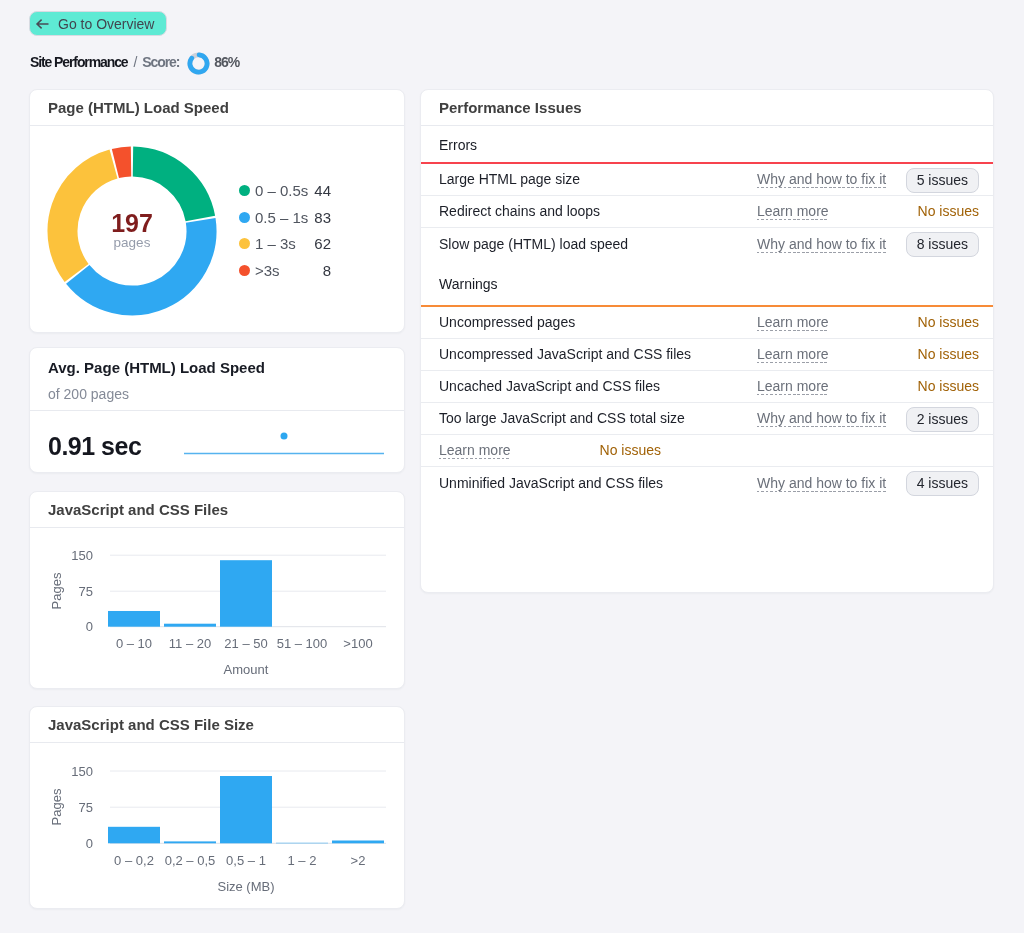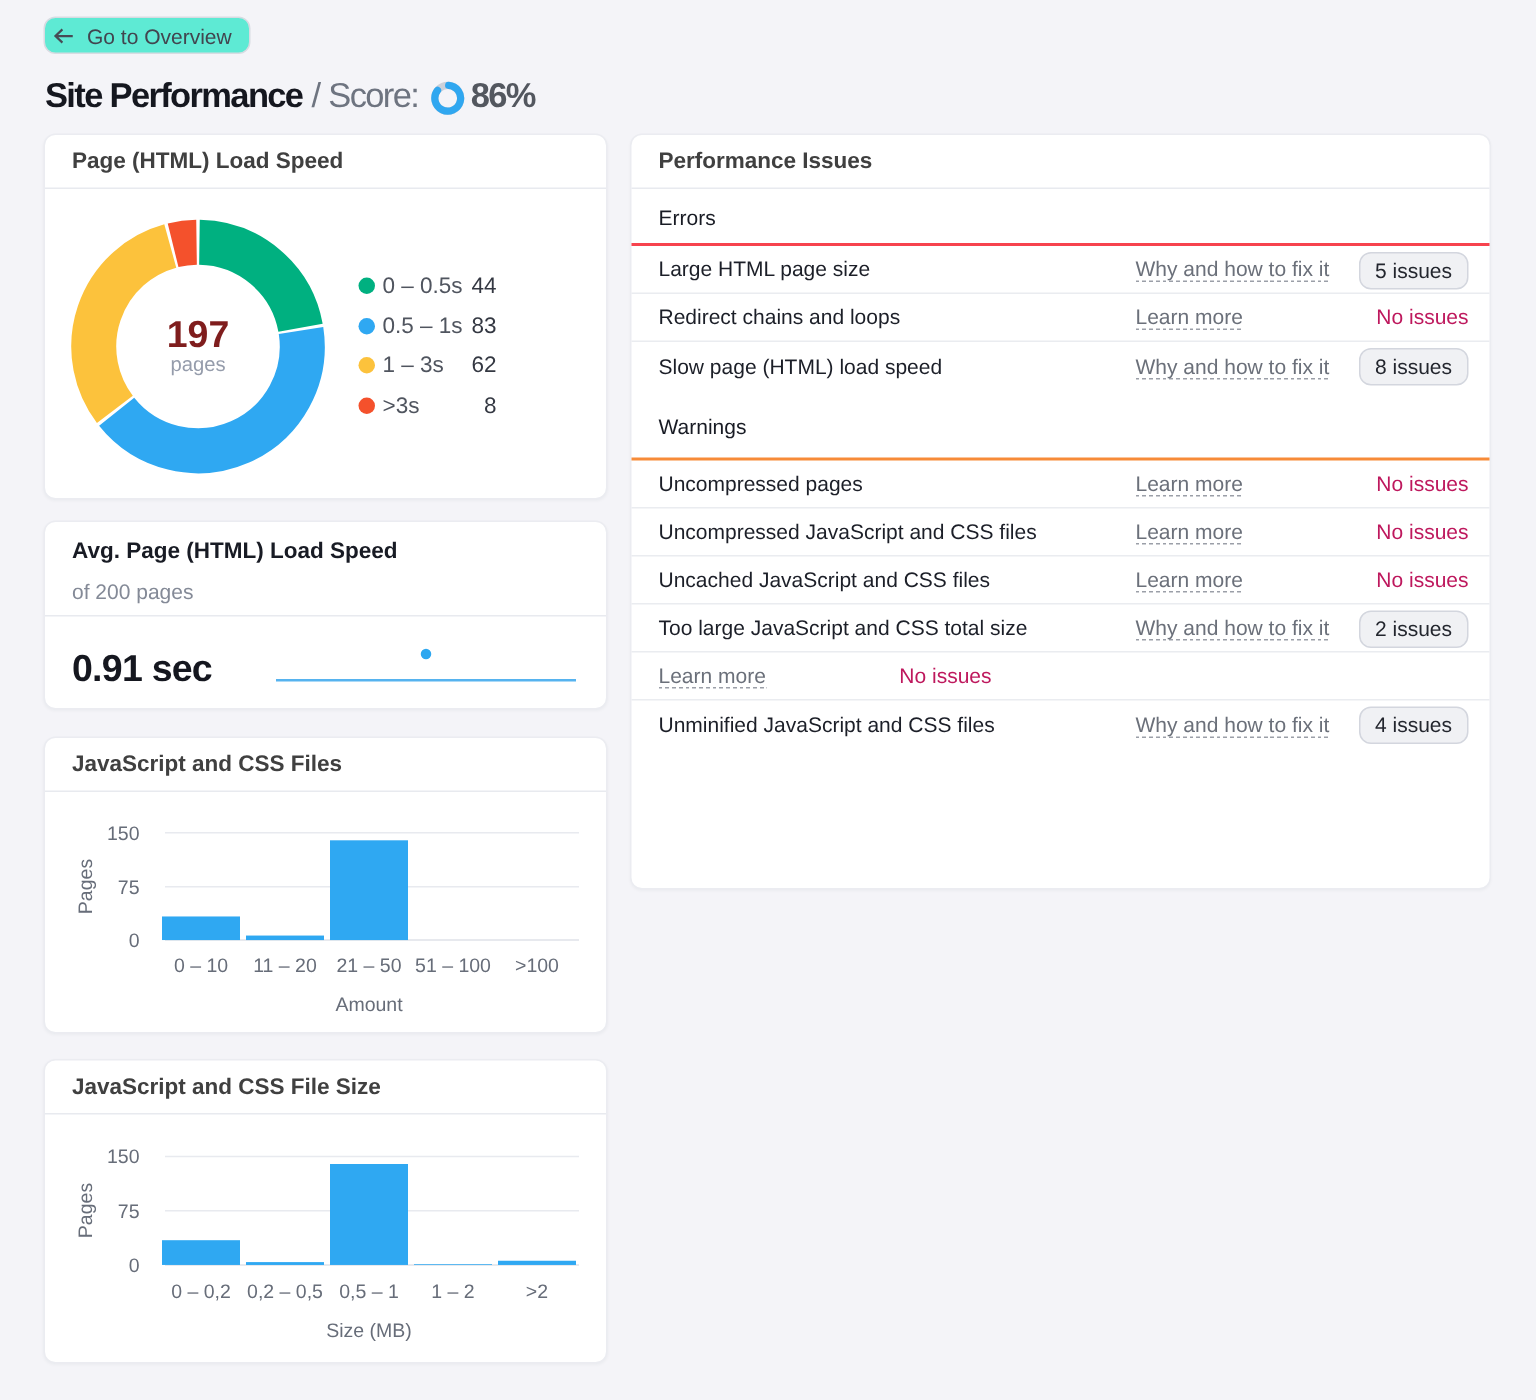--- a/index.html
+++ b/index.html
@@ -1,22 +1,22 @@
 <!DOCTYPE html>
 <html><head>
 <meta charset="utf-8">
 <style>
 * { margin:0; padding:0; box-sizing:border-box; }
 html,body { width:1024px; height:933px; }
 body { background:#f4f4f8; font-family:"Liberation Sans",sans-serif; color:#1c1f28; position:relative; }
 .btn { position:absolute; left:29px; top:11px; height:25px; display:flex; align-items:center; padding:0 12px 0 5px; background:#5eead4; border:1px solid #d8dbe2; border-radius:8px; font-size:14px; color:#42454f; }
 .btn .arr { margin-right:8px; }
-.h1 { position:absolute; left:30px; top:50px; letter-spacing:-1.1px; font-size:23px; font-weight:bold; color:#15171f; display:flex; align-items:center; }
+.h1 { position:absolute; left:30px; top:50px; letter-spacing:-1.1px; font-size:14px; font-weight:bold; color:#15171f; display:flex; align-items:center; }
 .h1 .sep { color:#6e7480; font-weight:normal; margin:0 6px; }
-.h1 .score { color:#6e7480; font-weight:normal; margin-right:8px; }
+.h1 .score { color:#6e7480; font-weight:bold; margin-right:8px; }
 .card { position:absolute; background:#fff; border:1px solid #ebecf1; border-radius:8px; box-shadow:0 1px 2px rgba(30,40,60,0.04); }
 .chead { height:36px; display:flex; align-items:center; padding:0 18px; border-bottom:1px solid #e8eaef; font-size:15px; font-weight:bold; color:#404040; }
 #card1 { left:29px; top:89px; width:376px; height:244px; }
 #card2 { left:29px; top:347px; width:376px; height:126px; }
 #card3 { left:29px; top:491px; width:376px; height:198px; }
 #card4 { left:29px; top:706px; width:376px; height:203px; }
 #cardR { left:420px; top:89px; width:574px; height:504px; }
 .legend { position:absolute; left:209px; top:90px; width:110px; }
 .lrow { display:flex; align-items:center; height:21px; margin-bottom:5.5px; font-size:15px; color:#50555f; position:relative; }
 .ldot { width:11px; height:11px; border-radius:50%; margin-right:5px; flex:0 0 auto; }
@@ -27,21 +27,21 @@
 #card2 .t1 { font-size:15px; font-weight:bold; color:#181b24; padding-top:1px; }
 #card2 .t2 { font-size:14px; color:#848a97; margin-top:10px; }
 .sec091 { position:absolute; left:18px; top:84px; font-size:25px; letter-spacing:-0.5px; font-weight:bold; color:#15171f; }
 .rrow { display:flex; align-items:center; height:32px; padding:0 14px 0 18px; border-bottom:1px solid #eaecf0; font-size:14px; }
 .rrow:last-child { border-bottom:none; }
 .rname { color:#1c1f28; flex:1 1 auto; }
 .rlink { width:132px; color:#6b707a; flex:0 0 auto; }
 .rlink span { padding-bottom:1px; background-image:repeating-linear-gradient(to right,#9b9fa8 0,#9b9fa8 2.5px,transparent 2.5px,transparent 4.5px); background-position:left bottom; background-size:100% 1px; background-repeat:no-repeat; }
 .rpill { flex:0 0 auto; width:90px; display:flex; justify-content:flex-end; }
 .pill { background:#f0f1f4; border:1px solid #d3d6de; border-radius:8px; font-size:14px; color:#23262e; padding:3px 10px 4px; position:relative; top:1px; }
-.noiss { color:#be185d; font-size:14px; }
+.noiss { color:#a16207; font-size:14px; }
 .sechead { padding:11px 0 0; }
 .sechead.warn { padding-top:16px; }
 .sechead .st { font-size:14px; font-weight:normal; color:#181b24; padding:0 18px 8.5px; }
 .sechead.warn .st { padding-bottom:13px; }
 .sec-red { border:none; border-bottom:2px solid #f7434e !important; }
 .sec-orange { border:none; border-bottom:2px solid #f78b38 !important; }
 </style>
 </head>
 <body>
 <div class="btn"><svg class="arr" width="15" height="12" viewBox="0 0 15 12">

